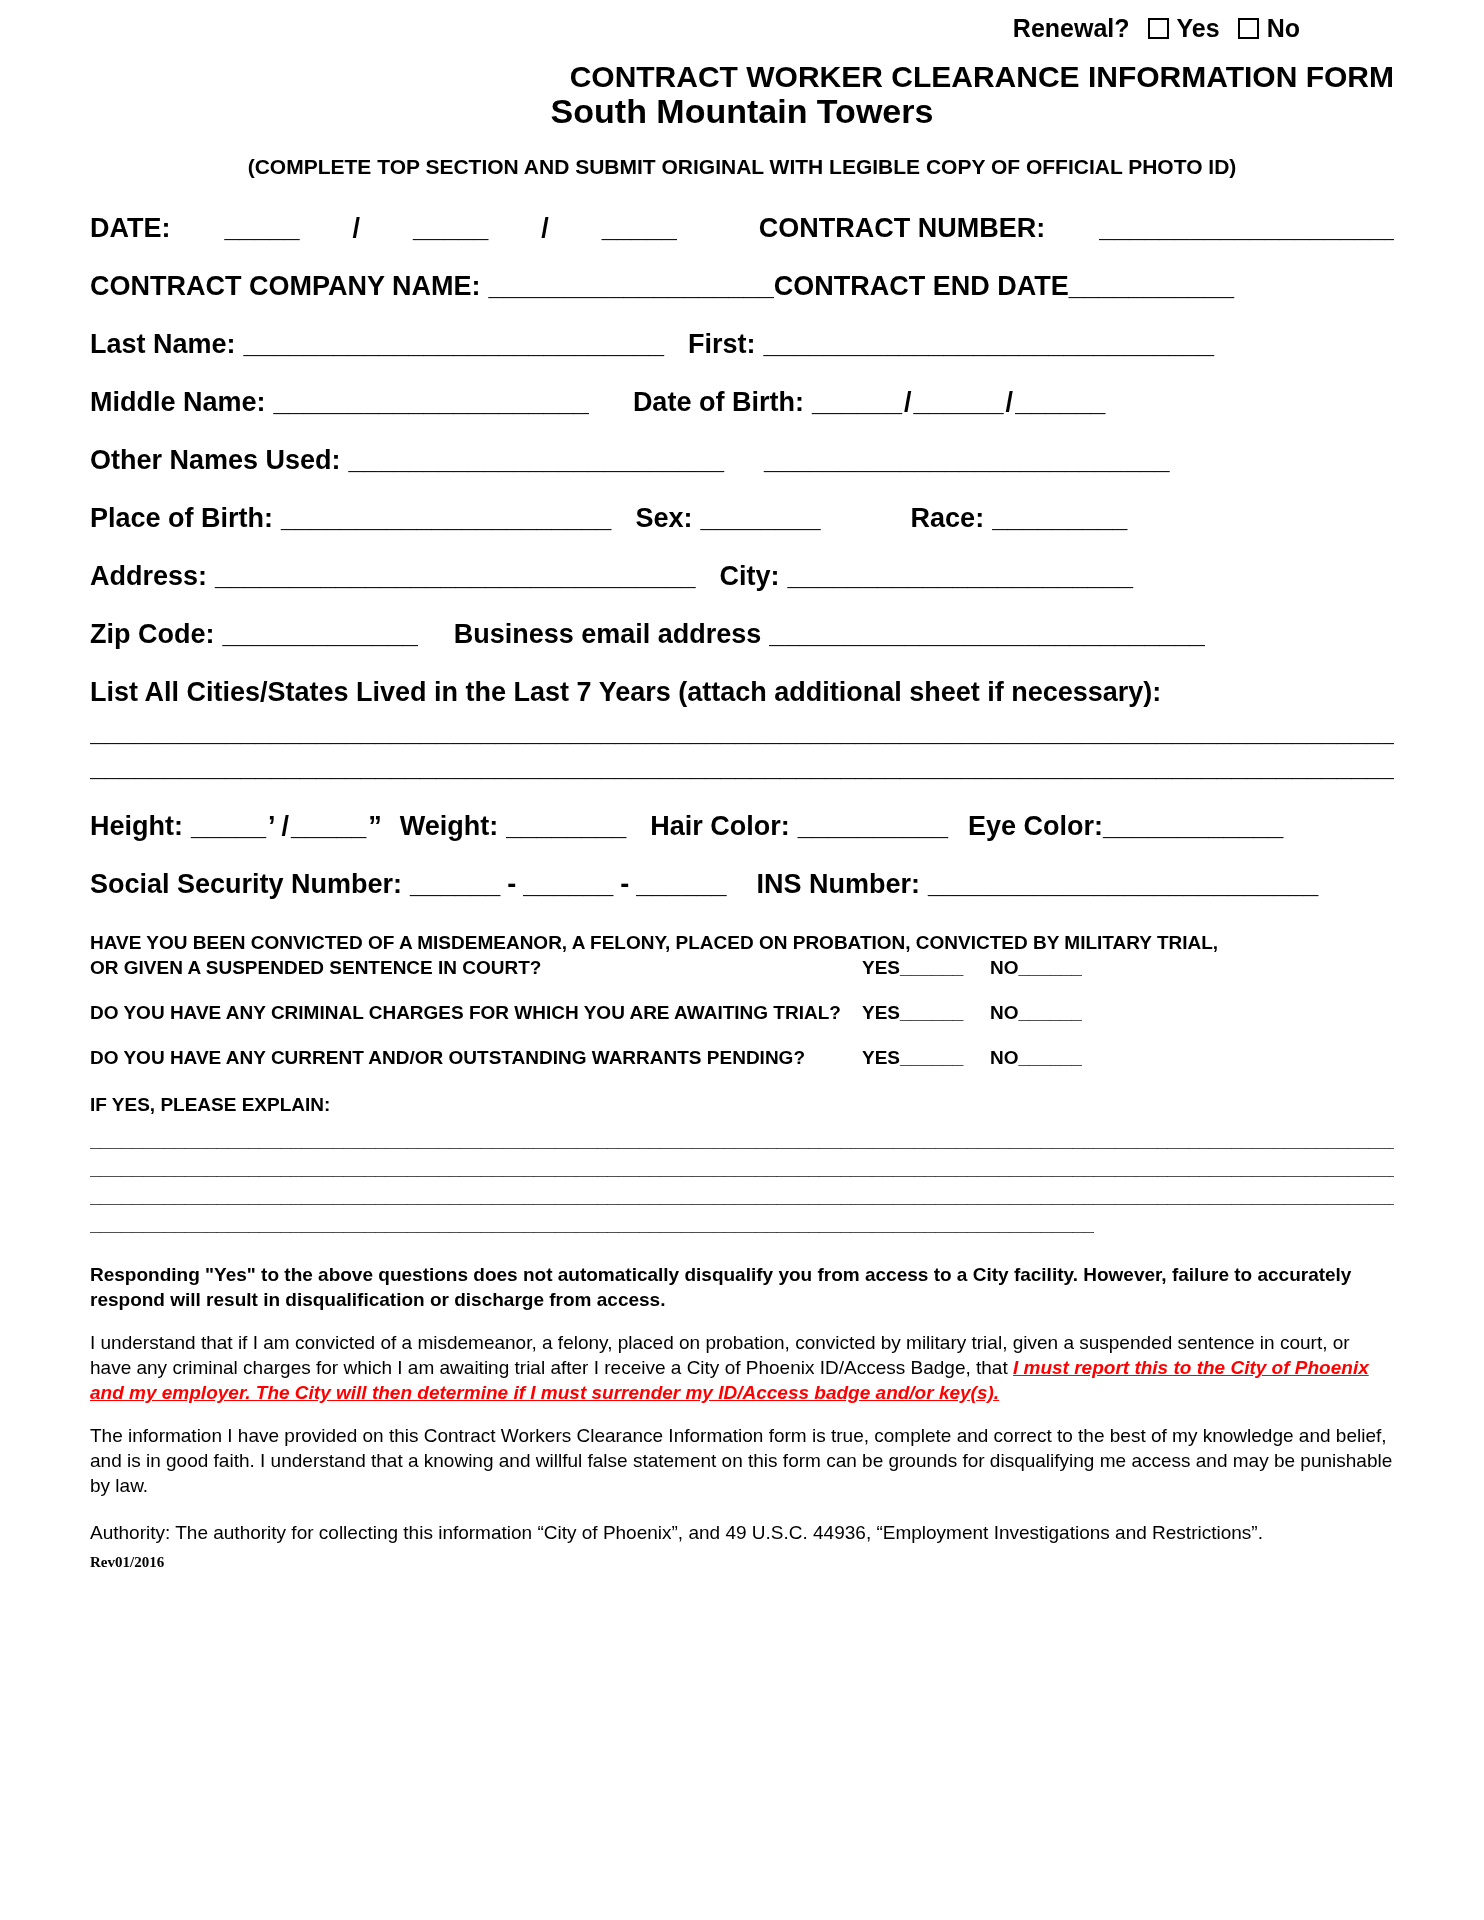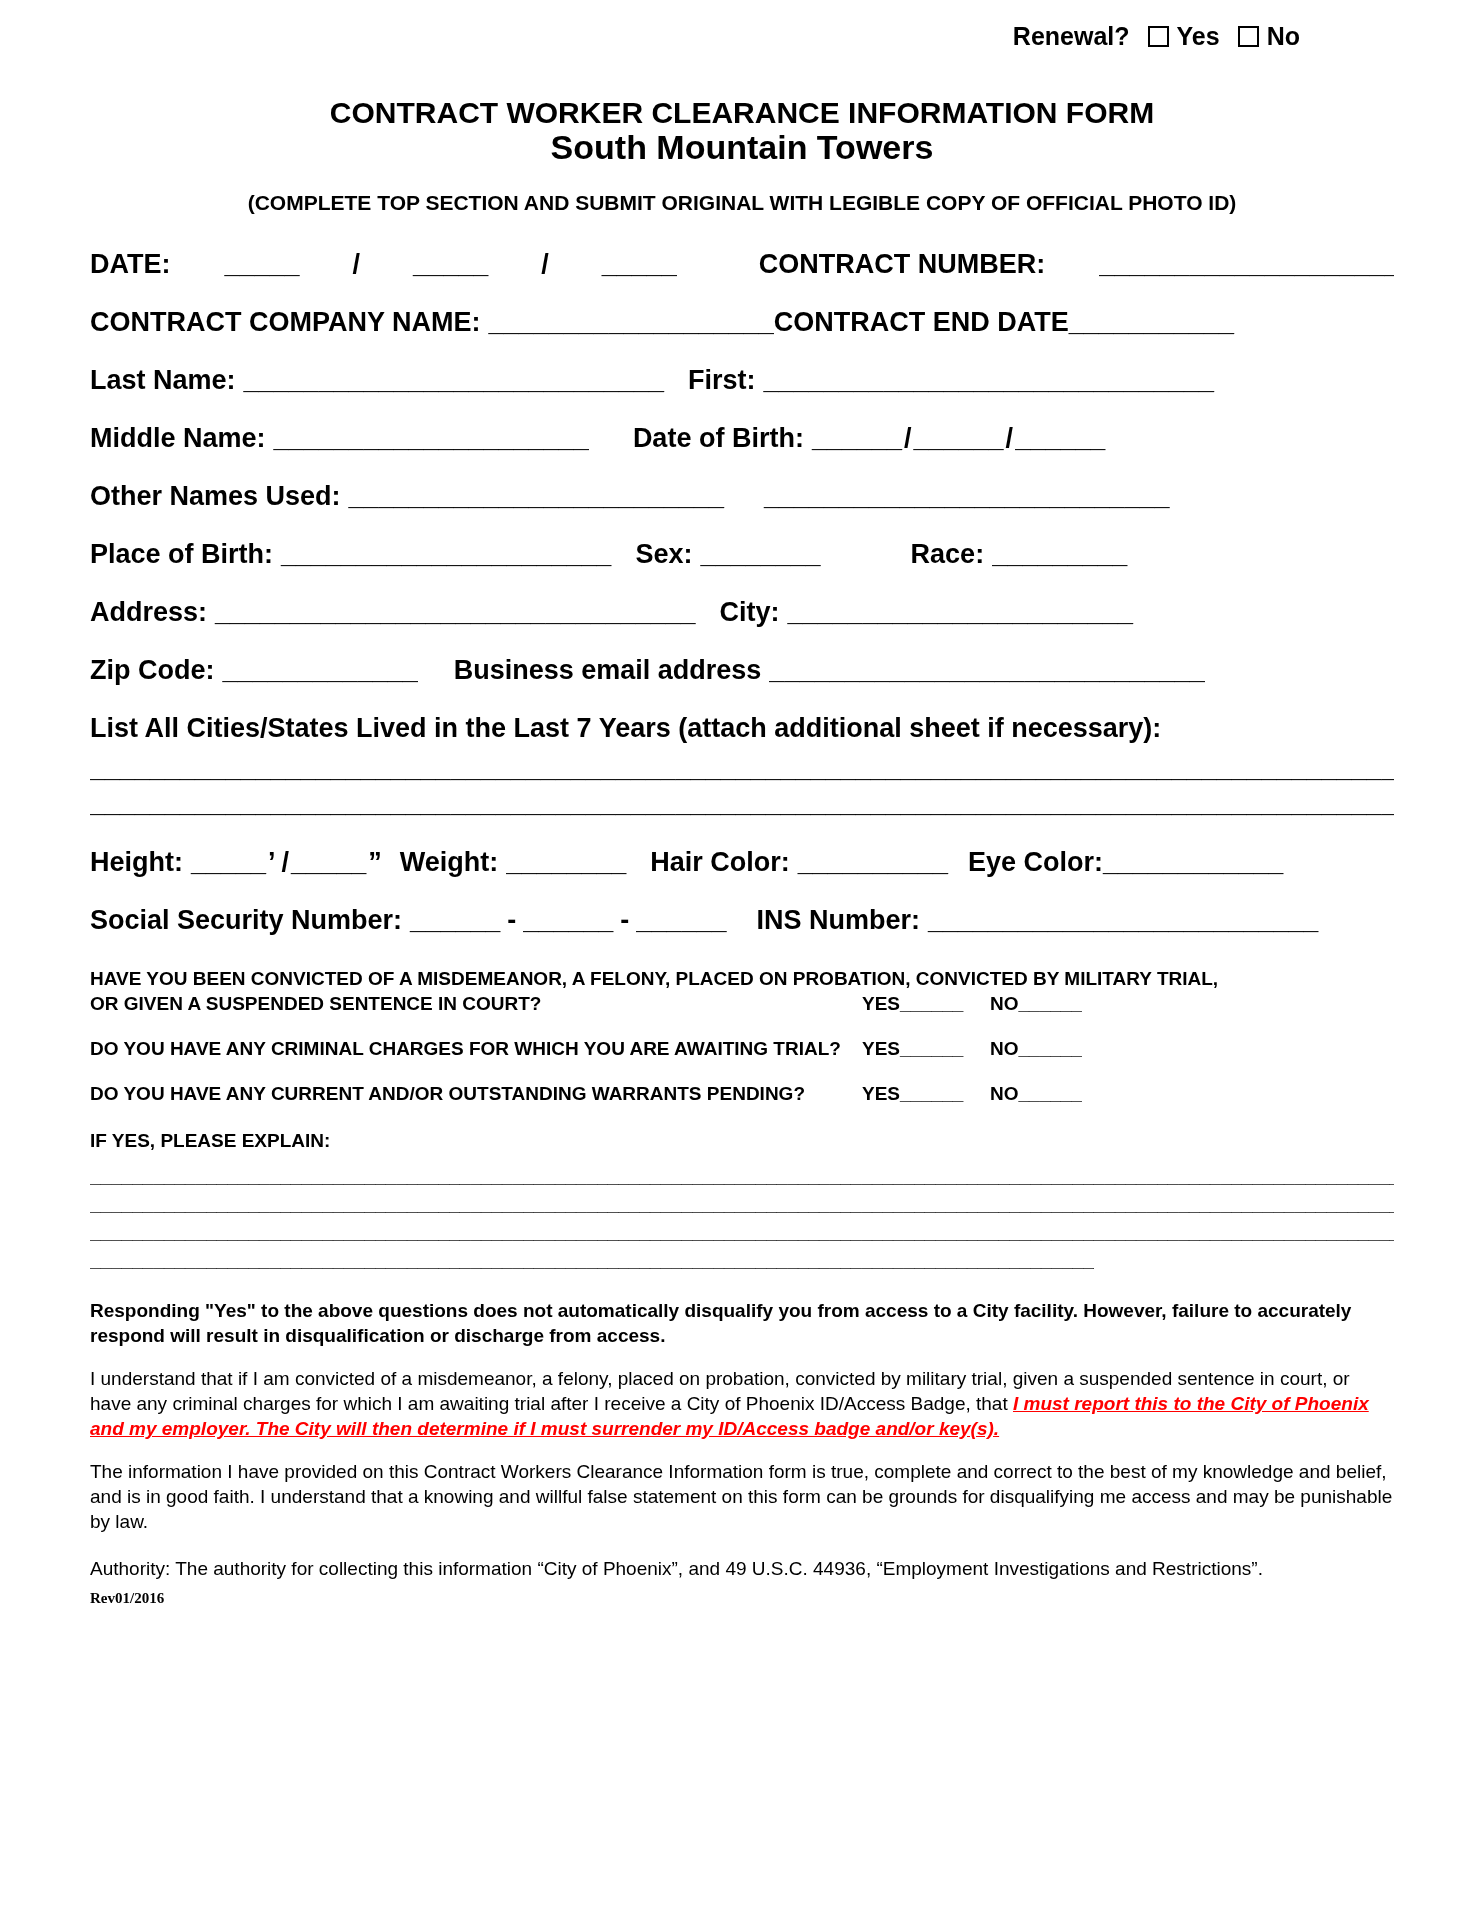--- a/index.html
+++ b/index.html
@@ -2,34 +2,34 @@
 <html><head>
 <meta charset="utf-8">
 <style>
   html, body { margin: 0; padding: 0; }
   body {
     width: 1484px; height: 1920px;
     background: #ffffff; color: #000000;
     font-family: "Liberation Sans", sans-serif;
     overflow: hidden;
   }
-  .page { padding: 22px 90px 0 90px; }
+  .page { padding: 14px 90px 0 90px; }
 
   
   .renewal {
     display: flex; justify-content: flex-end; align-items: center;
     font-size: 25px; font-weight: bold; padding-right: 94px; white-space: nowrap;
   }
   .cb {
     display: inline-block; width: 17px; height: 17px;
     border: 2px solid #000; margin: 0 8px 0 18px; flex: 0 0 auto;
   }
 
   
-  .title    { margin-top: 44px; text-align: center; font-size: 30px; font-weight: bold; line-height: 35px; }
+  .title    { margin-top: 16px; text-align: right; font-size: 30px; font-weight: bold; line-height: 35px; }
   .subtitle { text-align: center; font-size: 34px; font-weight: bold; line-height: 35px; }
   .instruction { margin-top: 26px; text-align: center; font-size: 21px; font-weight: bold; }
 
   
   .form { font-size: 27px; font-weight: bold; }
   .row { display: flex; align-items: baseline; white-space: nowrap; margin-top: 27px; line-height: 31px; overflow: hidden; }
   .row > span { flex: 0 0 auto; }
   .row.first { margin-top: 34px; gap: 46px; }
   .blank { margin-left: 8px; letter-spacing: 0; }
   .blank.ml0 { margin-left: 0; }

